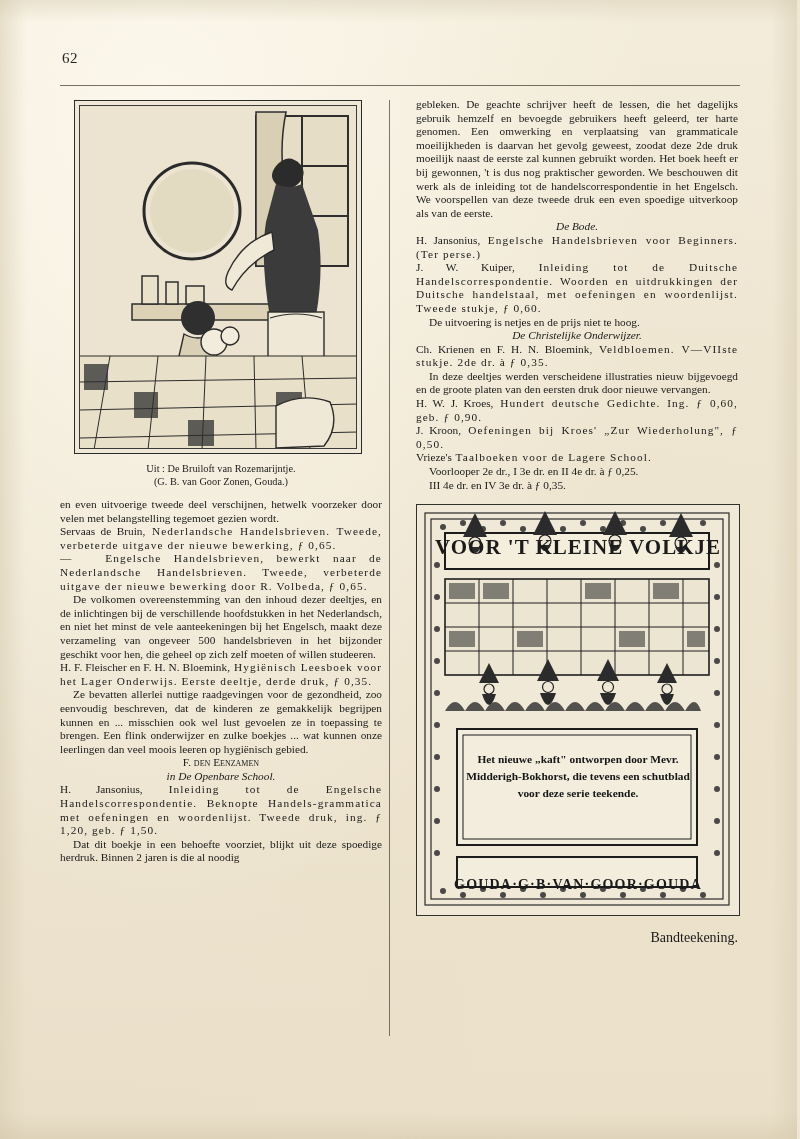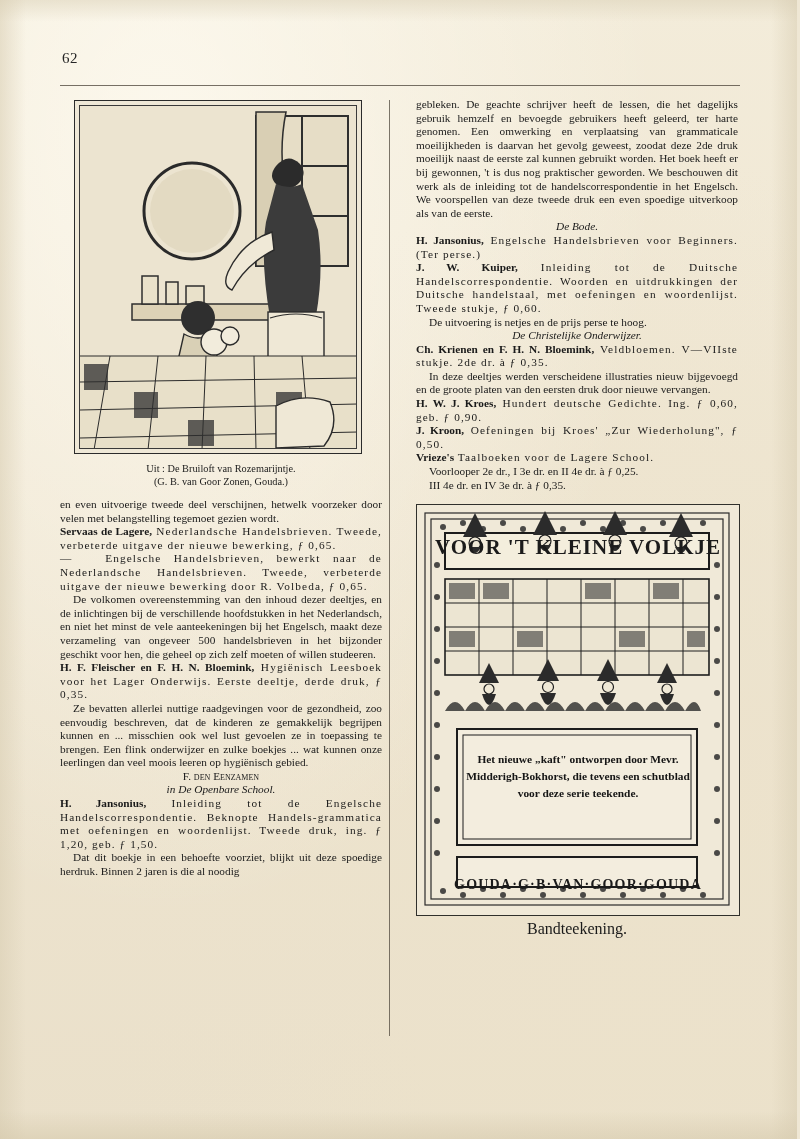--- a/index.html
+++ b/index.html
@@ -86,21 +86,21 @@
     top: 2px;
     width: 1px;
     height: 936px;
     background: #4a4237;
     opacity: .72;
   }
 
   p { margin: 0; text-indent: 13px; }
   p.noind { text-indent: 0; }
   .sp { letter-spacing: 1.1px; }
-  .bold { font-weight: bold; }
+  .bold { font-weight: normal; }
   .ital { font-style: italic; }
   .right-align { text-align: center; font-style: italic; }
   .center { text-align: center; }
   .dash-item { text-indent: 0; padding-left: 0; }
 
   
   .illus-frame {
     width: 286px;
     height: 352px;
     margin: 2px auto 0 14px;
@@ -122,23 +122,23 @@
   .ad {
     margin-top: 12px;
     width: 322px;
     height: 410px;
     position: relative;
     border: 1px solid #30302c;
     background: #f0e9d8;
     overflow: hidden;
   }
   .ad-caption {
-    margin-top: 6px;
-    text-align: center;
-    font-size: 16px;
+    margin-top: 15px;
+    text-align: right;
+    font-size: 14px;
   }
   .ad-title {
     position: absolute;
     left: 16px; top: 36px; right: 16px;
     text-align: center;
     font-size: 21px;
     letter-spacing: 1px;
     font-weight: bold;
     color: #1b1b1b;
   }
@@ -240,21 +240,21 @@
 
         <div class="caption">
           <div>Uit : De Bruiloft van Rozemarijntje.</div>
           <div>(G. B. van Goor Zonen, Gouda.)</div>
         </div>
 
         <div style="height:10px"></div>
 
         <p class="noind">en even uitvoerige tweede deel verschijnen, hetwelk voorzeker door velen met belangstelling tegemoet gezien wordt.</p>
 
-        <p class="noind"><span class="bold">Servaas de Lagere,</span><span class="sp"> Nederlandsche Handelsbrieven. Tweede, verbeterde uitgave der nieuwe bewerking, ƒ 0,65.</span></p>
+        <p class="noind"><span class="bold">Servaas de Bruin,</span><span class="sp"> Nederlandsche Handelsbrieven. Tweede, verbeterde uitgave der nieuwe bewerking, ƒ 0,65.</span></p>
 
         <p class="dash-item"><span>—</span>&nbsp;&nbsp;&nbsp;<span class="sp">Engelsche Handelsbrieven, bewerkt naar de Nederlandsche Handelsbrieven. Tweede, verbeterde uitgave der nieuwe bewerking door R. Volbeda, ƒ 0,65.</span></p>
 
         <p>De volkomen overeenstemming van den inhoud dezer deeltjes, en de inlichtingen bij de verschillende hoofdstukken in het Nederlandsch, en niet het minst de vele aanteekeningen bij het Engelsch, maakt deze verzameling van ongeveer 500 handelsbrieven in het bijzonder geschikt voor hen, die geheel op zich zelf moeten of willen studeeren.</p>
 
         <p class="noind"><span class="bold">H. F. Fleischer en F. H. N. Bloemink,</span><span class="sp"> Hygiënisch Leesboek voor het Lager Onderwijs. Eerste deeltje, derde druk, ƒ 0,35.</span></p>
 
         <p>Ze bevatten allerlei nuttige raadgevingen voor de gezondheid, zoo eenvoudig beschreven, dat de kinderen ze gemakkelijk begrijpen kunnen en ... misschien ook wel lust gevoelen ze in toepassing te brengen. Een flink onderwijzer en zulke boekjes ... wat kunnen onze leerlingen dan veel moois leeren op hygiënisch gebied.</p>
 
 
@@ -268,21 +268,21 @@
 
       <div class="col right">
 
         <p class="noind">gebleken. De geachte schrijver heeft de lessen, die het dagelijks gebruik hemzelf en bevoegde gebruikers heeft geleerd, ter harte genomen. Een omwerking en verplaatsing van grammaticale moeilijkheden is daarvan het gevolg geweest, zoodat deze 2de druk moeilijk naast de eerste zal kunnen gebruikt worden. Het boek heeft er bij gewonnen, 't is dus nog praktischer geworden. We beschouwen dit werk als de inleiding tot de handelscorrespondentie in het Engelsch. We voorspellen van deze tweede druk een even spoedige uitverkoop als van de eerste.</p>
         <p class="right-align" style="text-indent:0;">De Bode.</p>
 
         <p class="noind"><span class="bold">H. Jansonius,</span><span class="sp"> Engelsche Handelsbrieven voor Beginners. (Ter perse.)</span></p>
 
         <p class="noind"><span class="bold">J. W. Kuiper,</span><span class="sp"> Inleiding tot de Duitsche Handelscorrespondentie. Woorden en uitdrukkingen der Duitsche handelstaal, met oefeningen en woordenlijst. Tweede stukje, ƒ 0,60.</span></p>
 
-        <p>De uitvoering is netjes en de prijs perse te hoog.</p>
+        <p>De uitvoering is netjes en de prijs niet te hoog.</p>
         <p class="right-align" style="text-indent:0;">De Christelijke Onderwijzer.</p>
 
         <p class="noind"><span class="bold">Ch. Krienen en F. H. N. Bloemink,</span><span class="sp"> Veldbloemen. V—VIIste stukje. 2de dr. à ƒ 0,35.</span></p>
 
         <p>In deze deeltjes werden verscheidene illustraties nieuw bijgevoegd en de groote platen van den eersten druk door nieuwe vervangen.</p>
 
         <p class="noind"><span class="bold">H. W. J. Kroes,</span><span class="sp"> Hundert deutsche Gedichte. Ing. ƒ 0,60, geb. ƒ 0,90.</span></p>
 
         <p class="noind"><span class="bold">J. Kroon,</span><span class="sp"> Oefeningen bij Kroes' „Zur Wiederholung", ƒ 0,50.</span></p>
 

